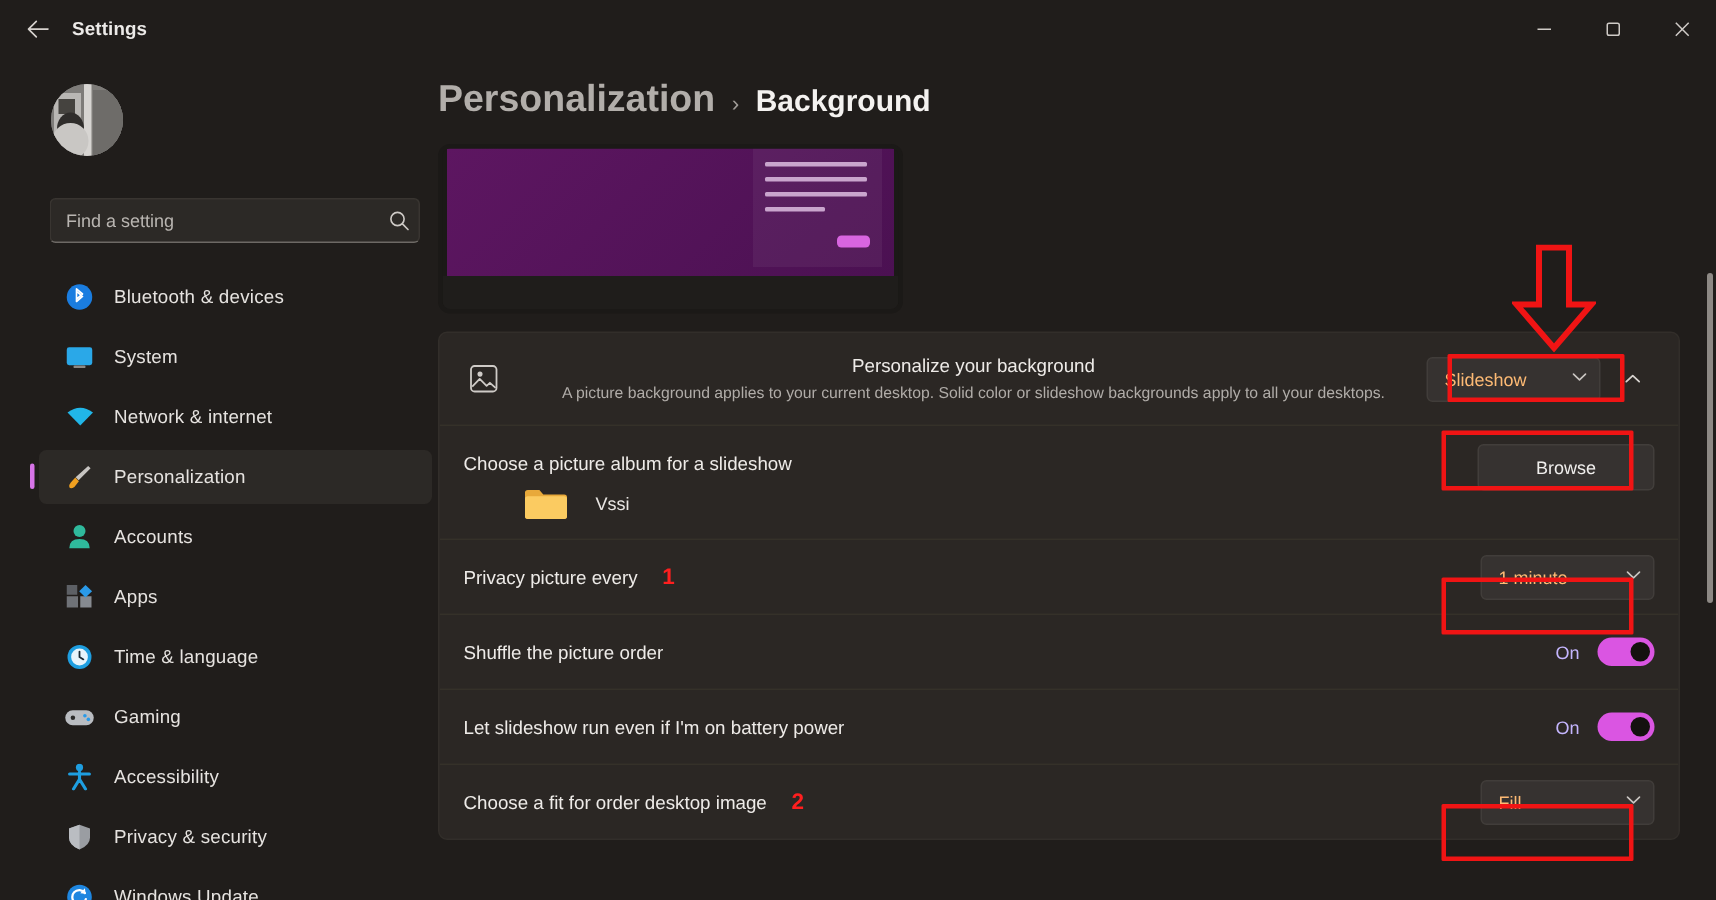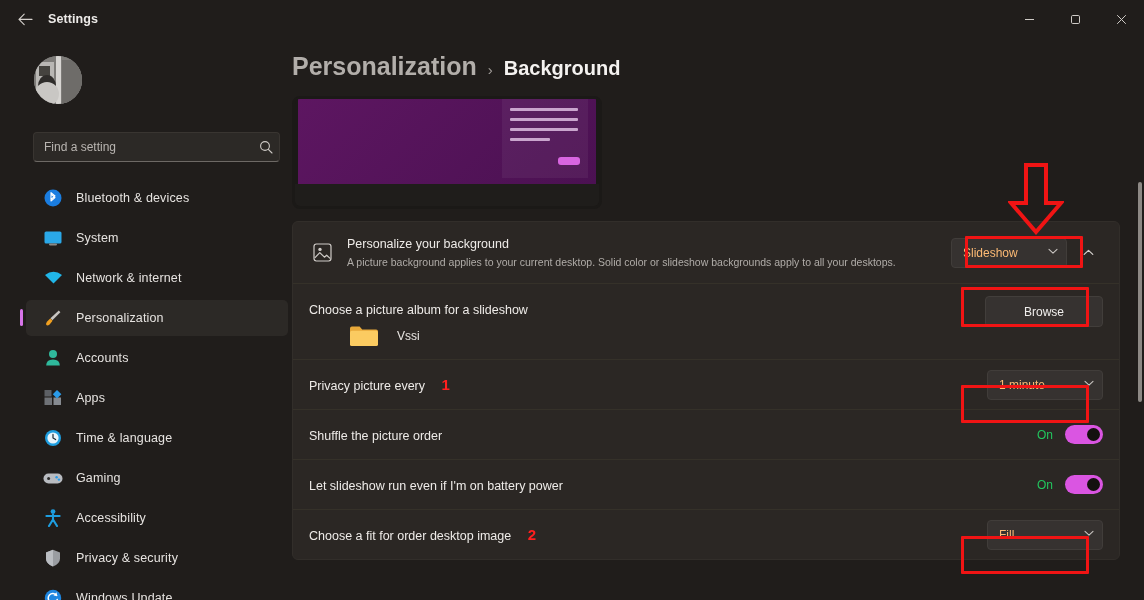--- a/index.html
+++ b/index.html
@@ -151,21 +151,21 @@
     border-radius: 6px;
     border: 1px solid #322e2a;
     overflow: hidden;
   }
   .row {
     position: relative;
     display: flex; align-items: center;
     padding: 0 16px;
     border-top: 1px solid #353129;
   }
-  .row:first-child { border-top: none; }
+  .row:first-child { border-top: none; text-align: center; }
   .row-head { height: 61px; }
   .row-tall { height: 76px; align-items: flex-start; }
   .row-std  { height: 50px; }
 
   .row-ico {
     width: 26px; flex: 0 0 26px; margin-right: 12px;
     display: flex; align-items: center; justify-content: center;
     color: #cfcbc7;
   }
   .row-txt { flex: 1; min-width: 0; }
@@ -197,21 +197,21 @@
   }
   .btn {
     height: 31px; min-width: 118px;
     background: #363230;
     border: 1px solid #423e3b;
     border-radius: 4px;
     display: flex; align-items: center; justify-content: center;
     font-size: 12px; color: #f0eeec;
   }
   .toggle-wrap { display: flex; align-items: center; gap: 12px; }
-  .toggle-state { font-size: 12px; color: #22c55e; }
+  .toggle-state { font-size: 12px; color: #c4b5fd; }
   .toggle {
     width: 38px; height: 19px; border-radius: 10px;
     background: #da55e2;
     position: relative;
   }
   .toggle .knob {
     position: absolute; right: 3px; top: 3px;
     width: 13px; height: 13px; border-radius: 50%;
     background: #14110f;
   }

